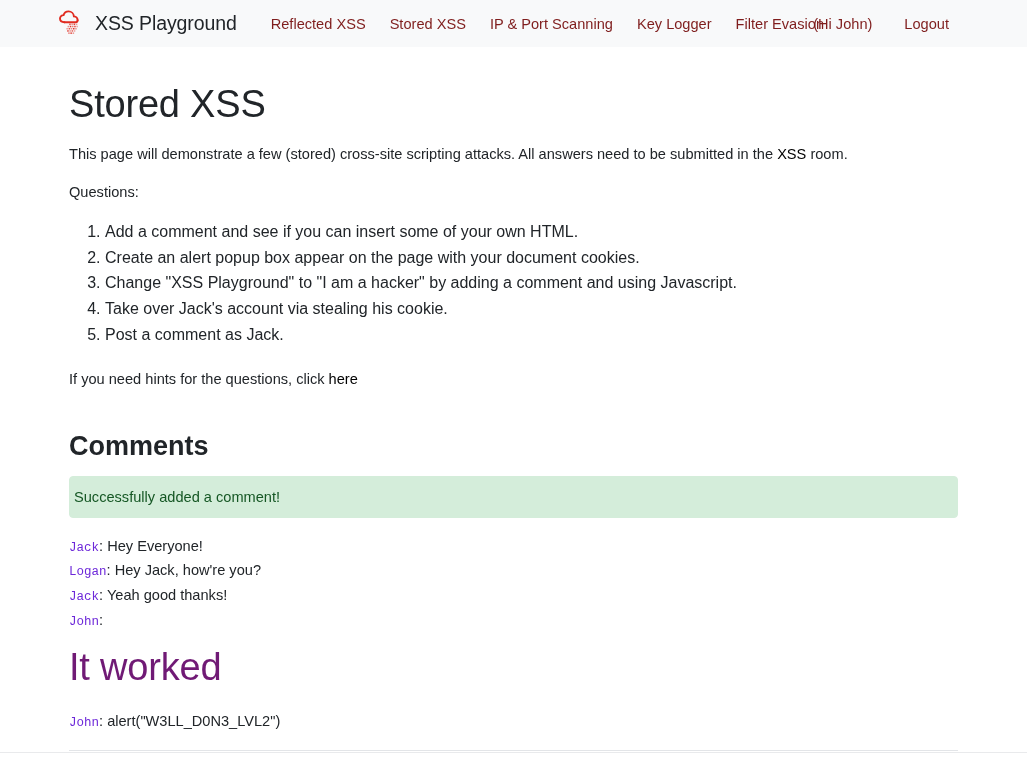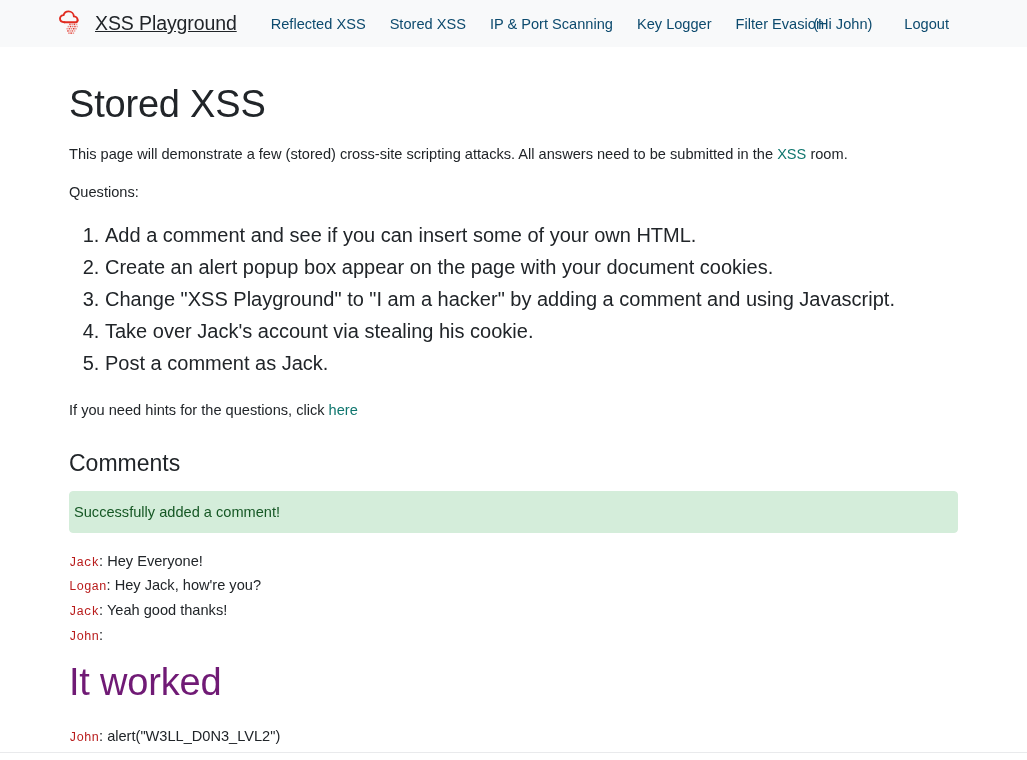--- a/index.html
+++ b/index.html
@@ -15,21 +15,20 @@
   }
 
   
   .navbar {
     height: 47px;
     background: #f8f9fa;
     display: flex;
     align-items: center;
     padding: 0 16px 0 55px;
     position: relative;
-    text-decoration: underline;
   }
   .brand {
     display: flex;
     align-items: center;
     gap: 10px;
     text-decoration: none;
     color: #212529;
     margin-right: 22px;
   }
   .brand-logo { width: 30px; height: 30px; display: block; }
@@ -44,21 +43,21 @@
     align-items: center;
     gap: 0px;
     list-style: none;
     margin: 0;
     padding: 0;
   }
   .nav-links li a, .nav-right a, .nav-right span {
     display: inline-block;
     padding: 4px 12px;
     font-size: 14.6px;
-    color: #0c4a6e;
+    color: #7f1d1d;
     text-decoration: none;
     white-space: nowrap;
   }
   .nav-right {
     position: absolute;
     right: 66px;
     display: flex;
     gap: 8px;
   }
 
@@ -75,35 +74,35 @@
     color: #212529;
     letter-spacing: -0.2px;
   }
   p.lead, p.questions-label, p.hint-line {
     font-size: 14.6px;
     line-height: 1.5;
     margin: 0 0 16px 0;
     color: #212529;
   }
   a.inline-link {
-    color: #0f766e;
+    color: #000000;
     text-decoration: none;
   }
   ol.questions {
     margin: 0 0 21px 0;
     padding-left: 36px;
-    font-size: 20px;
+    font-size: 16px;
     line-height: 1.55;
   }
   ol.questions li { margin-bottom: 1px; }
 
   h2.comments-title {
-    font-size: 23px;
-    font-weight: normal;
-    margin: 28px 0 14px 0;
+    font-size: 27px;
+    font-weight: bold;
+    margin: 40px 0 14px 0;
     color: #212529;
   }
 
   .alert-success {
     background: #d4edda;
     color: #155724;
     border: 1px solid #d4edda;
     border-radius: 4px;
     padding: 12px 4px;
     font-size: 14.6px;
@@ -112,21 +111,21 @@
 
   .comment-line {
     font-size: 14.6px;
     line-height: 1.42;
     margin: 0 0 3px 0;
     color: #212529;
   }
   .username {
     font-family: "Liberation Mono", monospace;
     font-size: 12.5px;
-    color: #b91c1c;
+    color: #6d28d9;
   }
   h1.injected {
     font-size: 38px;
     font-weight: normal;
     margin: 14px 0 22px 0;
     color: #701a75;
     letter-spacing: -0.2px;
   }
 
   hr.divider {

